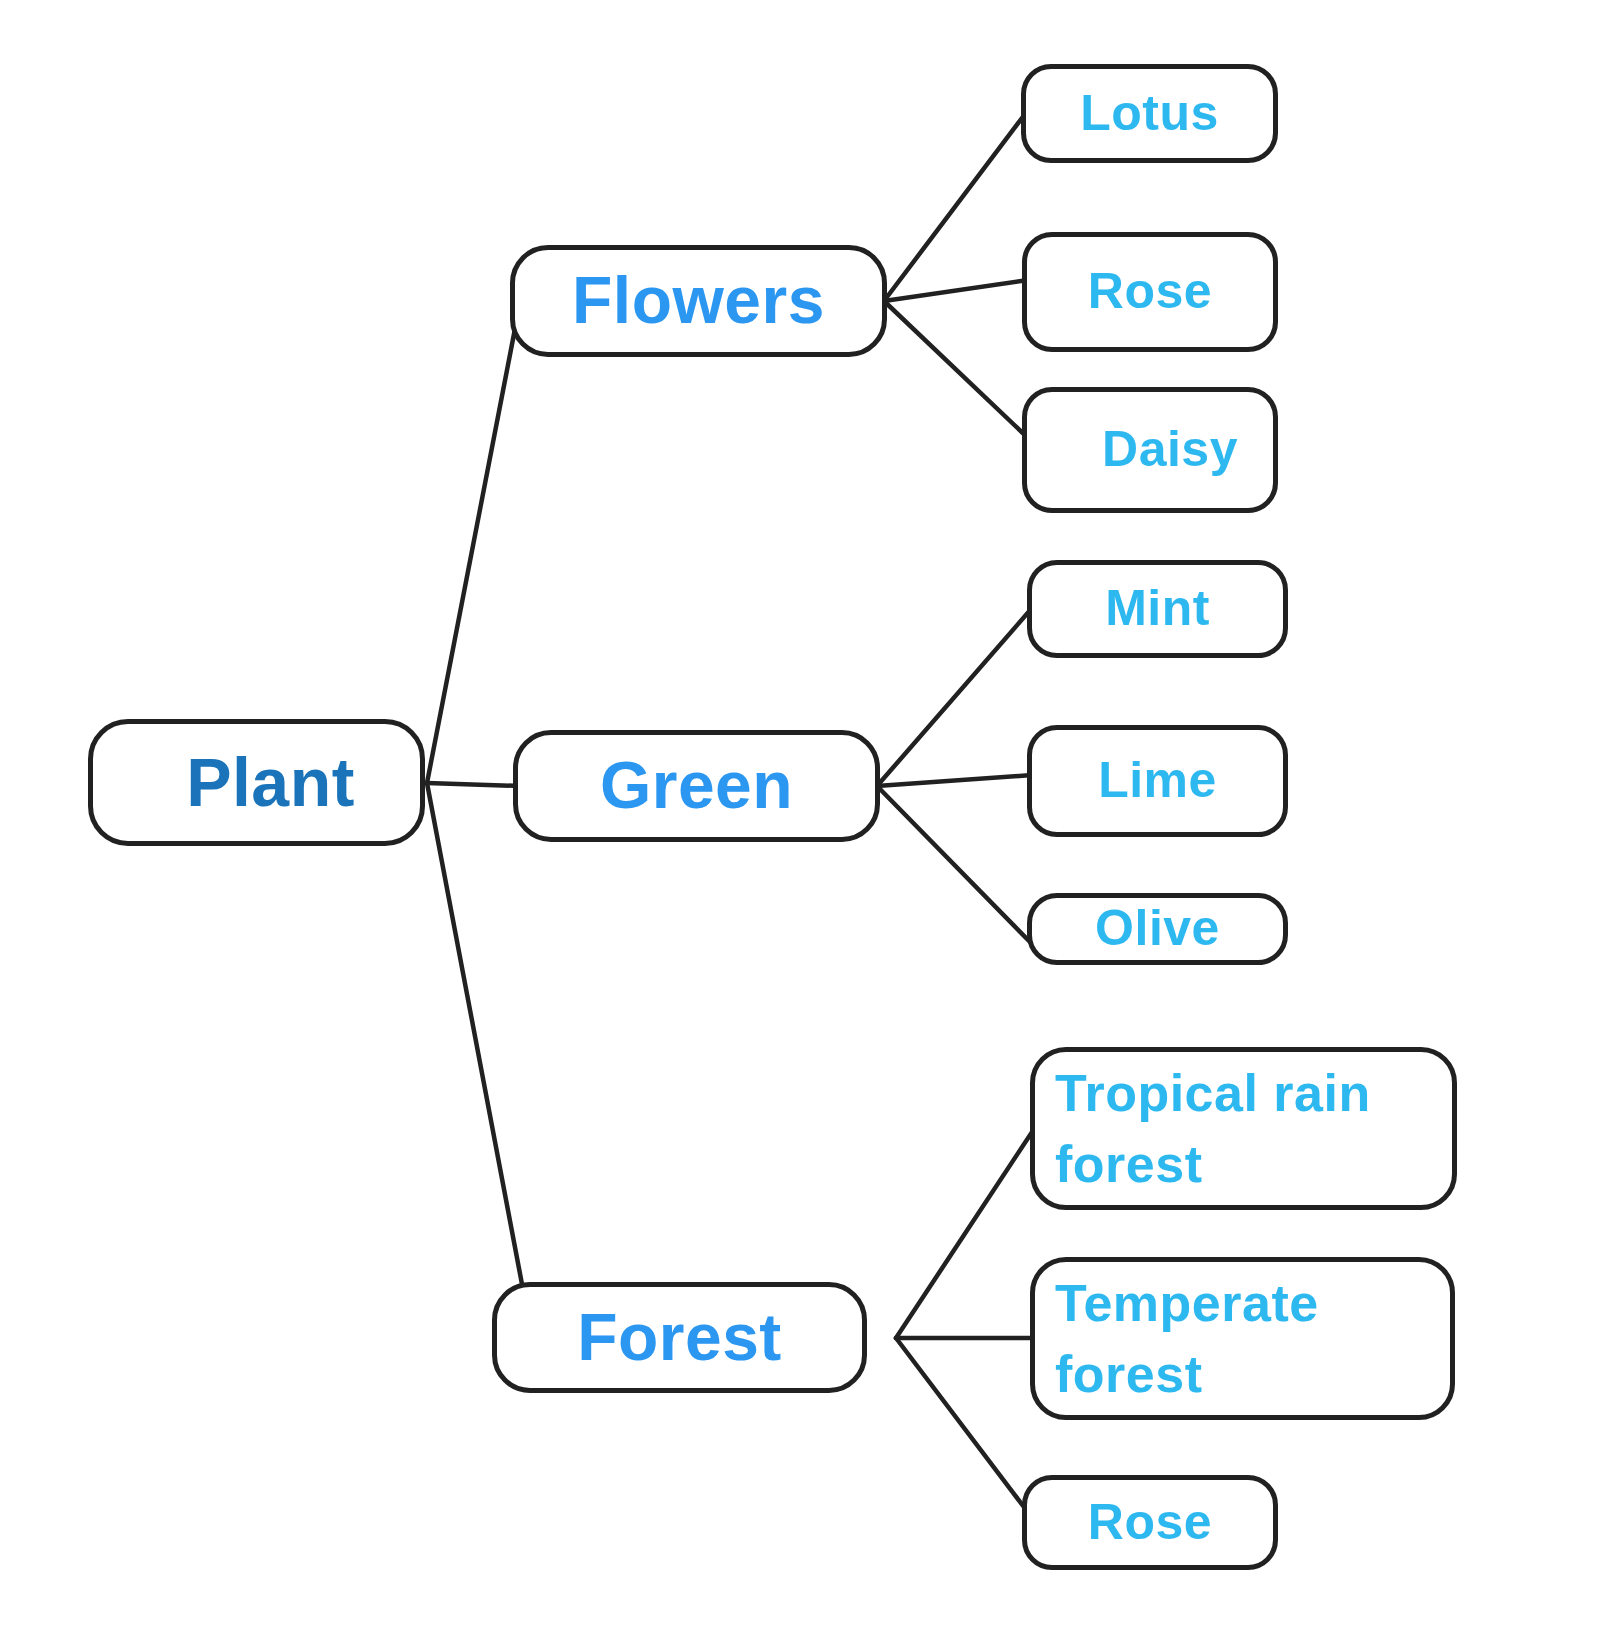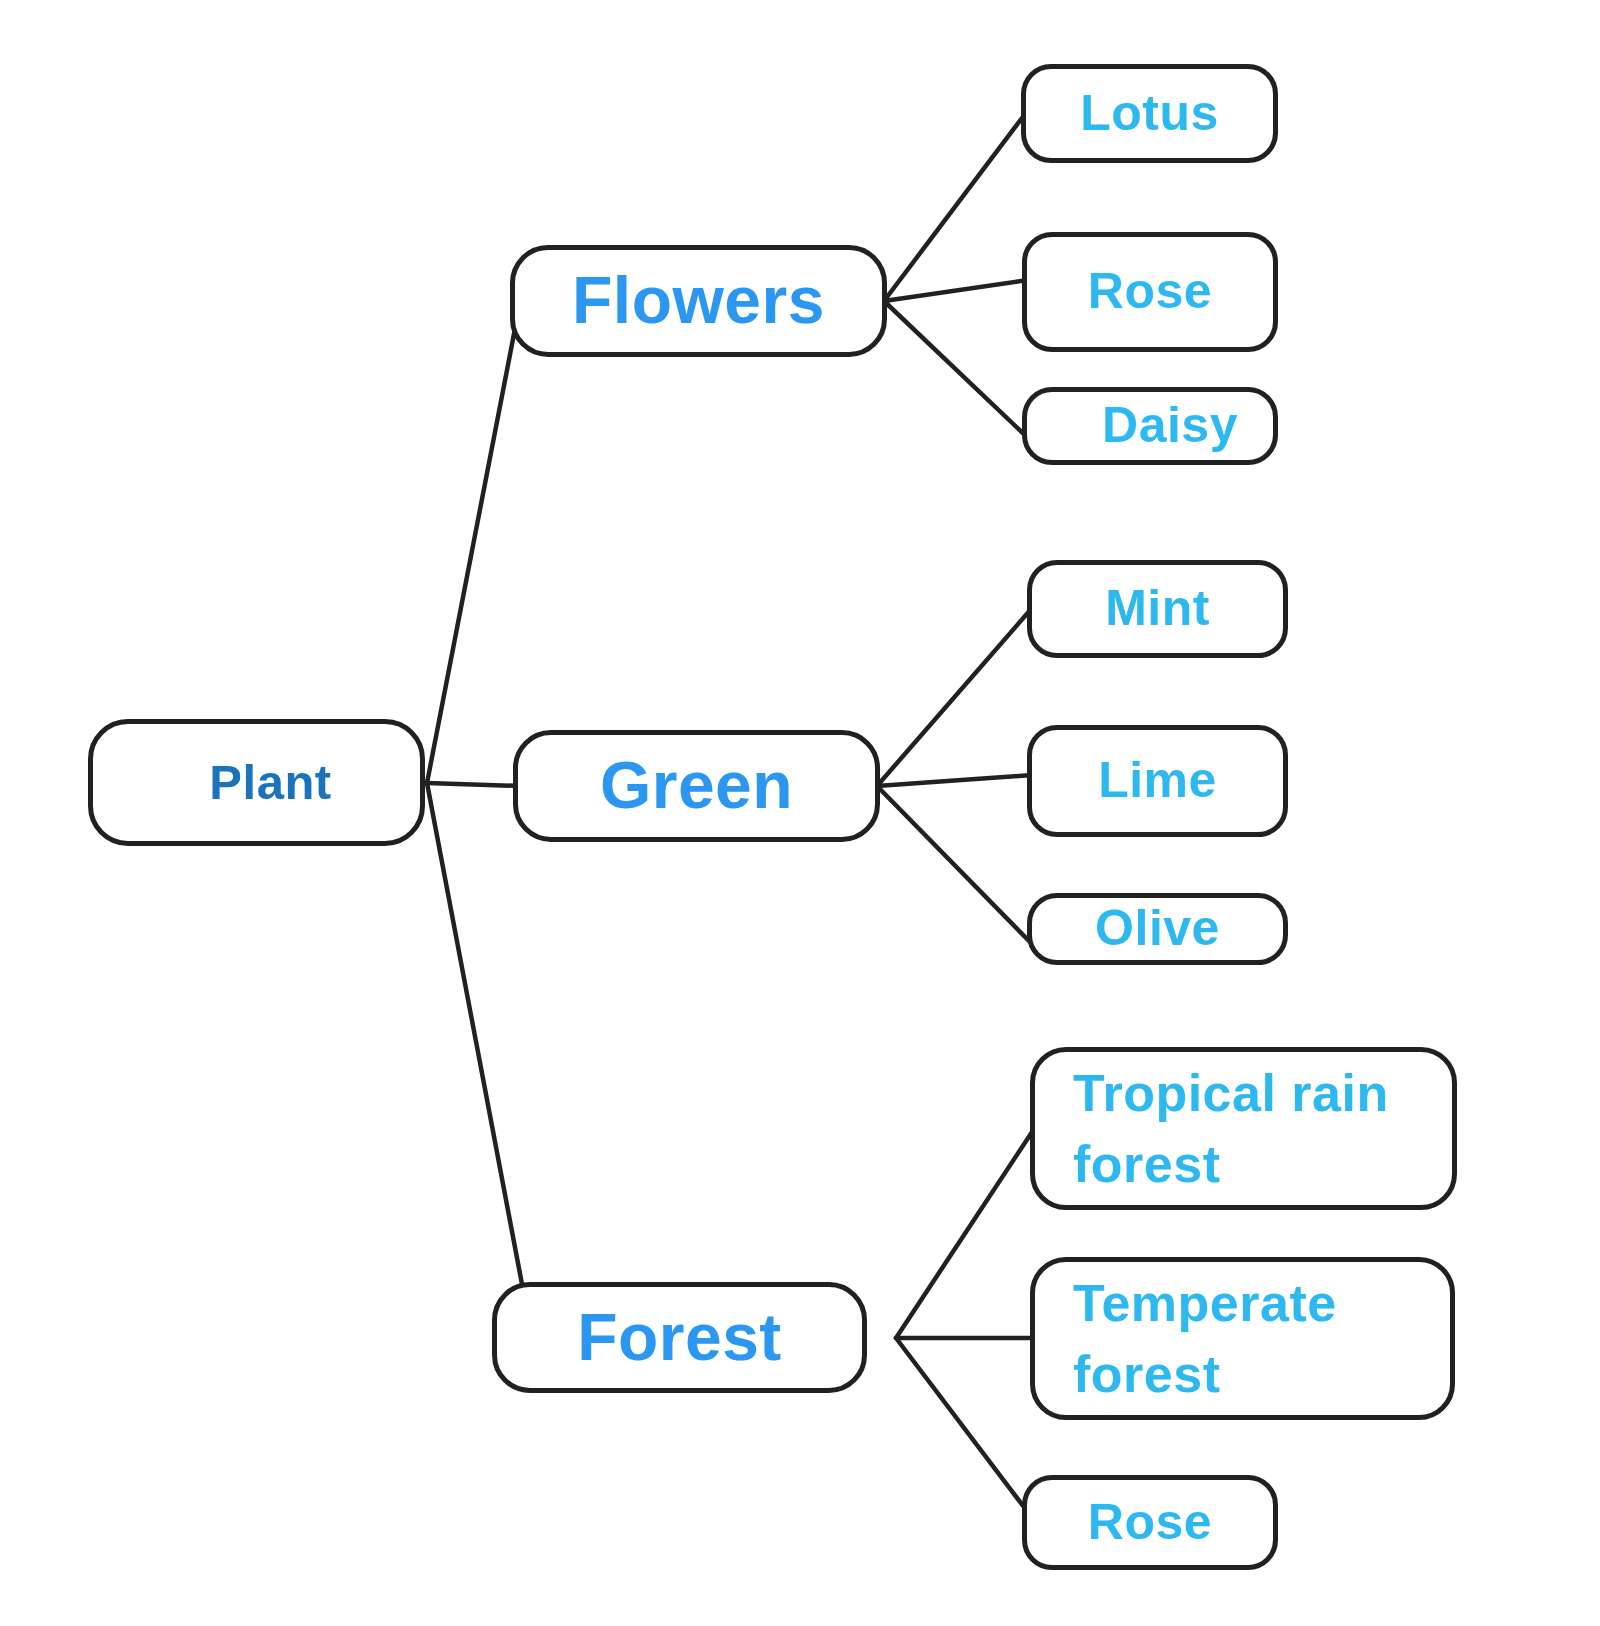--- a/index.html
+++ b/index.html
@@ -34,41 +34,41 @@
     border: 5px solid var(--border-color, #212121);
     display: flex;
     align-items: center;
     justify-content: center;
     font-weight: 700;
     letter-spacing: 0.5px;
     line-height: 1.35;
   }
   .node.root {
     border-radius: 40px;
-    font-size: 49px;
+    font-size: 68px;
     color: var(--root-color, #1b74ba);
     padding-left: 28px;
   }
   .node.branch {
     border-radius: 38px;
     font-size: 66px;
     color: var(--branch-color, #2b97f1);
   }
   .node.leaf {
     border-radius: 30px;
     font-size: 50px;
     color: var(--leaf-color, #2eb8f0);
     justify-content: center;
   }
   .node.leaf.wide {
     border-radius: 36px;
     font-size: 52px;
     justify-content: flex-start;
     text-align: left;
-    padding-left: 38px;
+    padding-left: 20px;
     padding-right: 30px;
     align-items: center;
   }
 </style>
 </head>
 <body style="background: rgb(255, 255, 255);">
 
 <div class="canvas">
 
   <svg class="edges" viewBox="0 0 1600 1626" xmlns="http://www.w3.org/2000/svg">
@@ -106,21 +106,21 @@
   </div>
 
   <div class="node leaf" style="left:1021px; top:64px; width:257px; height:99px;">
     <span>Lotus</span>
   </div>
 
   <div class="node leaf" style="left:1022px; top:232px; width:256px; height:120px;">
     <span>Rose</span>
   </div>
 
-  <div class="node leaf" style="left:1022px; top:387px; width:256px; height:78px;padding-left:40px;">
+  <div class="node leaf" style="left:1022px; top:387px; width:256px; height:126px;padding-left:40px;">
     <span>Daisy</span>
   </div>
 
   <div class="node leaf" style="left:1027px; top:560px; width:261px; height:98px;">
     <span>Mint</span>
   </div>
 
   <div class="node leaf" style="left:1027px; top:725px; width:261px; height:112px;">
     <span>Lime</span>
   </div>

